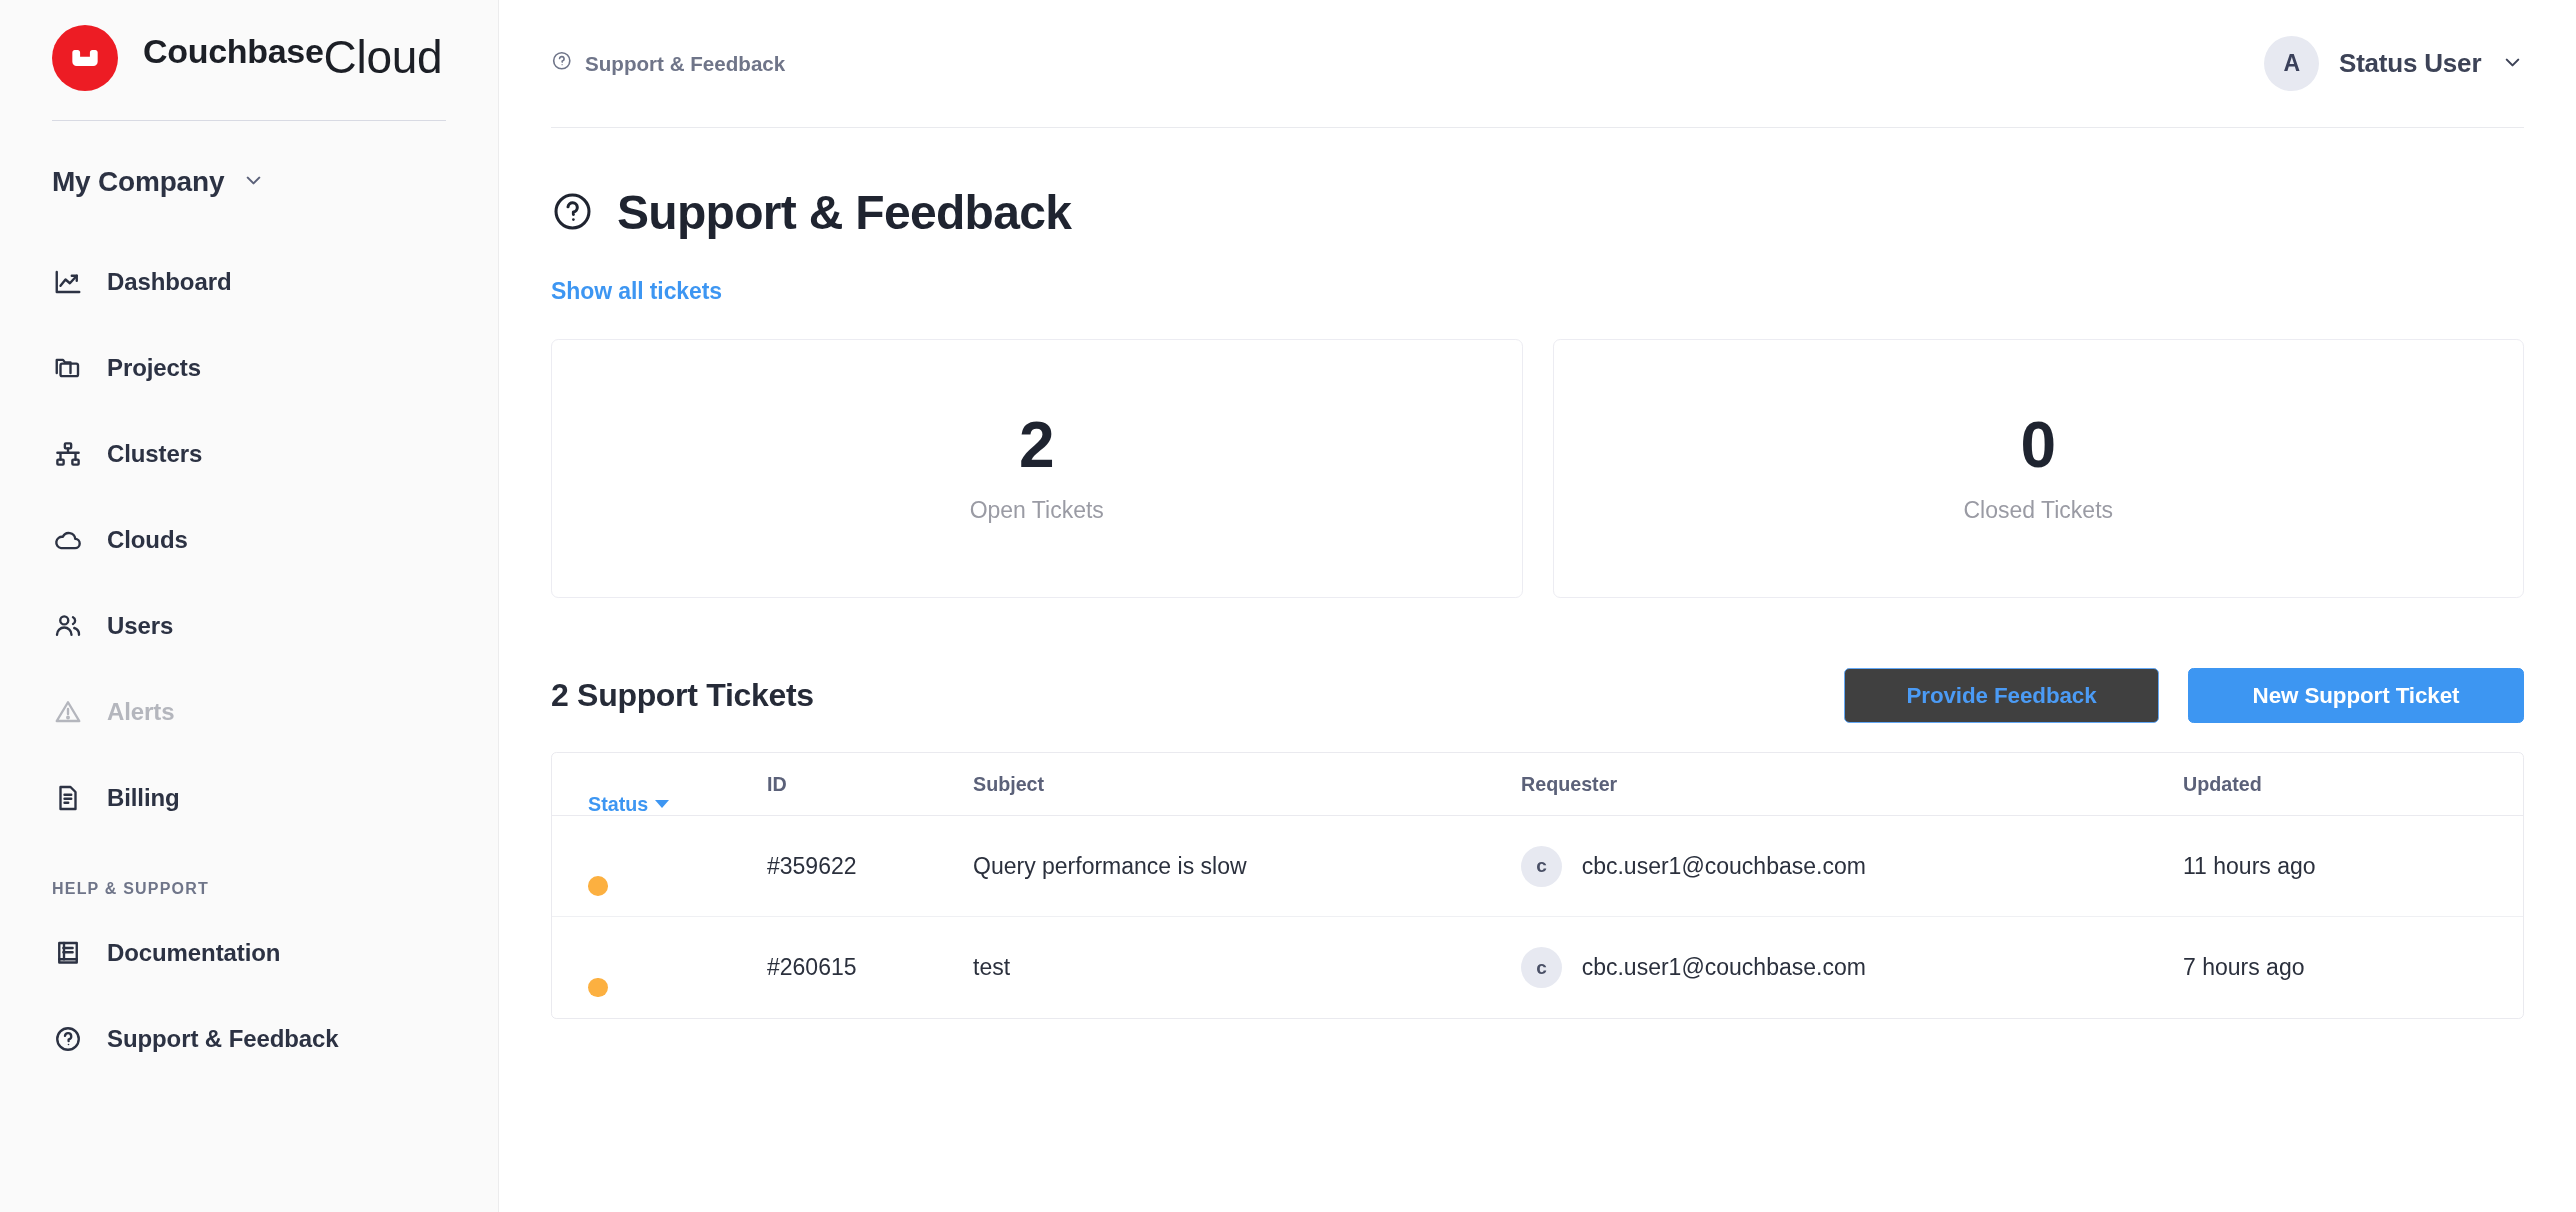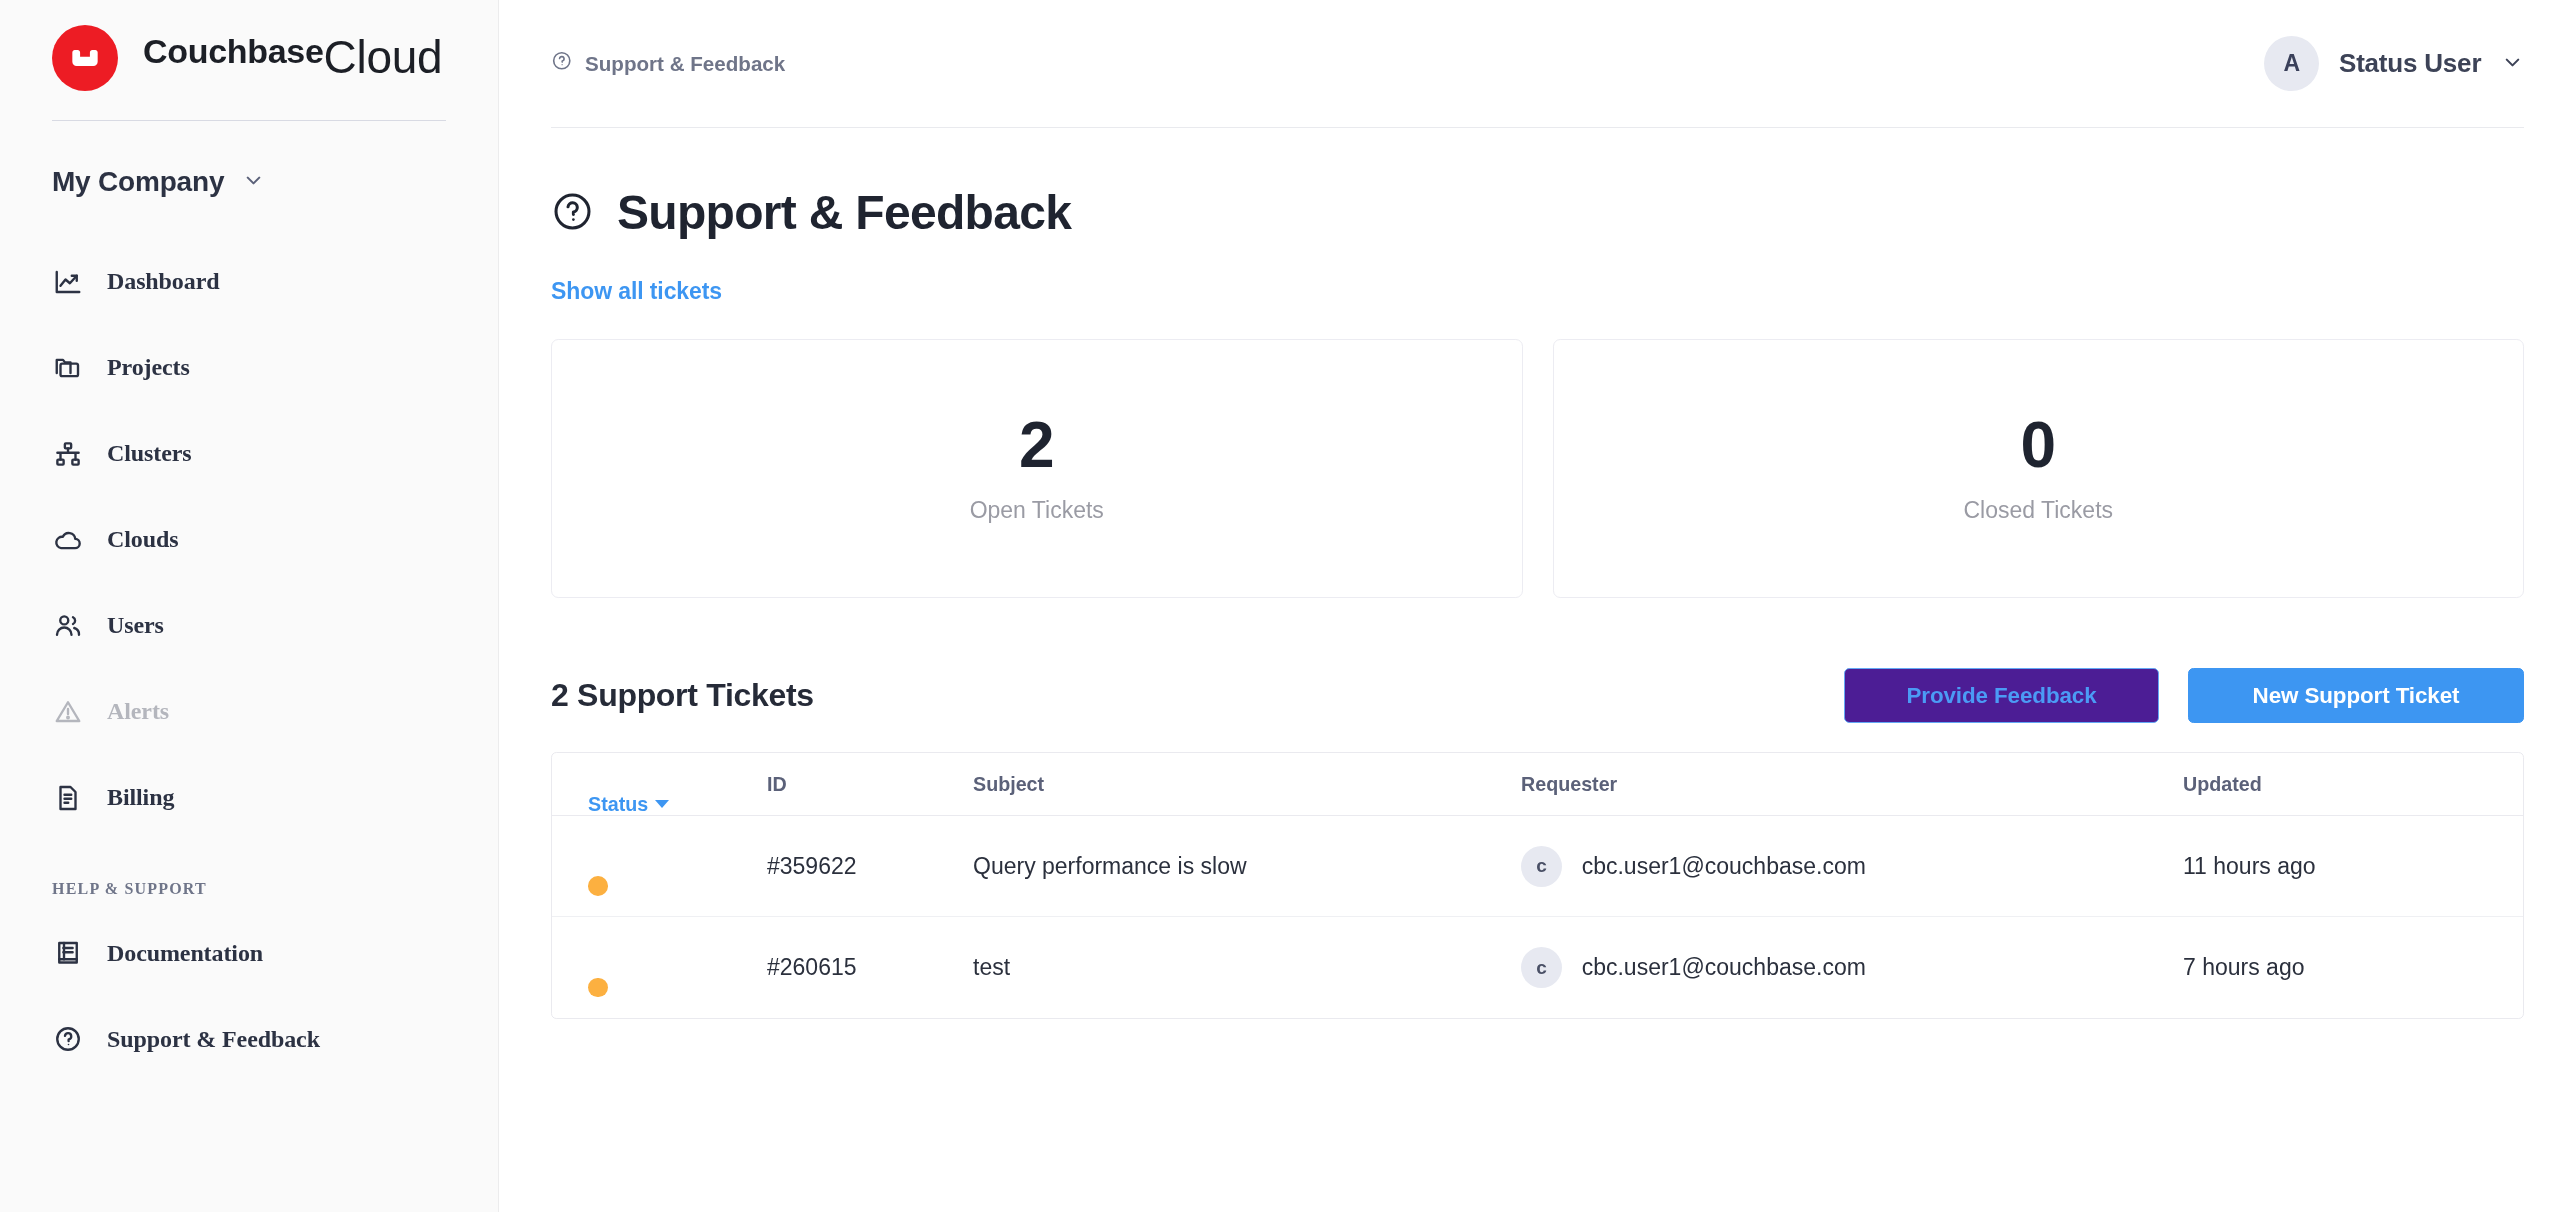--- a/index.html
+++ b/index.html
@@ -79,21 +79,20 @@
   .org-name {
     font-size: 28px;
     font-weight: bold;
     color: #2c3243;
     letter-spacing: -0.2px;
   }
   .chev { display: block; }
 
   .nav {
     margin-top: 41px;
-    font-family: Liberation Serif, serif;
   }
   .nav-item {
     display: flex;
     align-items: center;
     gap: 23px;
     height: 86px;
     padding-left: 52px;
     cursor: pointer;
     color: #2c3243;
   }
@@ -245,21 +244,21 @@
     font-size: 22.4px;
     font-weight: bold;
     display: flex;
     align-items: center;
     justify-content: center;
     cursor: pointer;
     letter-spacing: -0.1px;
     padding: 0 32px;
   }
   .btn-outline {
-    background: #4c1d95;
+    background: #404040;
     border: 0.9px solid #63a8f5;
     color: #4b9bf5;
     min-width: 315px;
   }
   .btn-primary {
     background: #3d96f2;
     border: 0.9px solid #3d96f2;
     color: #fff;
     min-width: 336px;
   }

